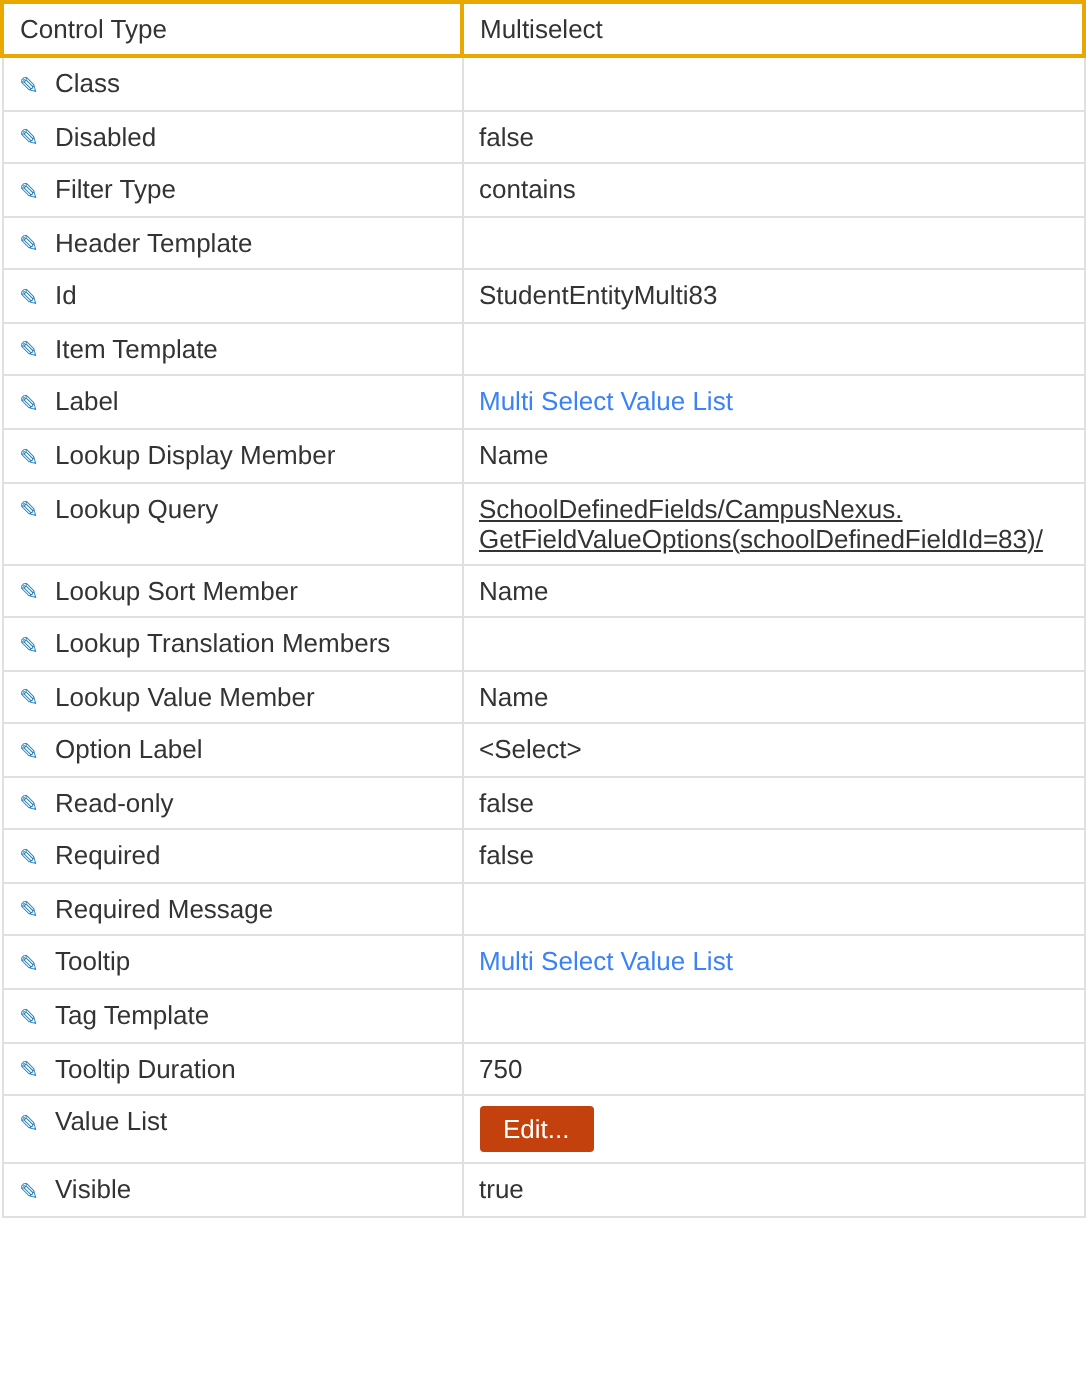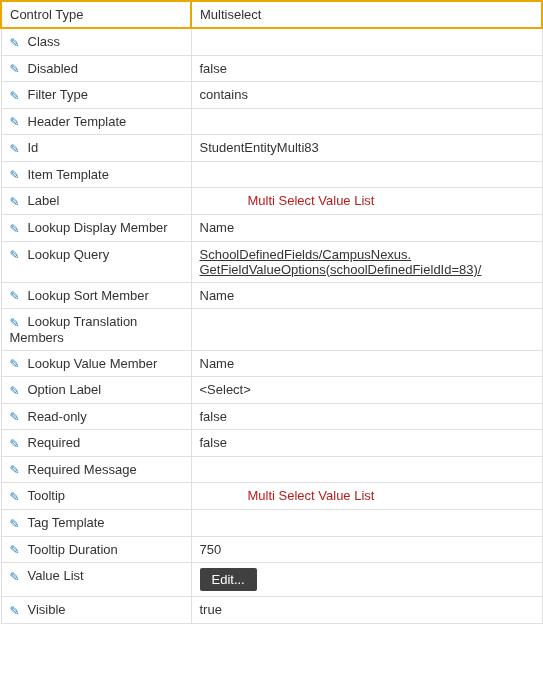--- a/index.html
+++ b/index.html
@@ -23,21 +23,21 @@
     .table tr:first-child {
       border-top: 1px solid #e0e0e0;
     }
     .table td {
       padding: 5px 8px;
       vertical-align: top;
       border-right: 1px solid #e0e0e0;
     }
     .table td:first-child {
       border-left: 1px solid #e0e0e0;
-      width: 190px;
+      width: 230px;
       color: #333;
     }
     .table td:last-child {
       border-right: 1px solid #e0e0e0;
       color: #333;
       border-radius: 11px;
     }
     .header-row td {
       background: #fff;
       font-weight: normal;
@@ -54,31 +54,30 @@
     .model-row td:first-child {
       border: 2px solid #e8a800 !important;
     }
     .model-row td:last-child {
       border-top: 2px solid #e8a800 !important;
       border-right: 2px solid #e8a800 !important;
       border-bottom: 2px solid #e8a800 !important;
       color: #c0392b;
     }
     .edit-btn {
-      background: #404040;
+      background: #c2410c;
       color: #fff;
       border: none;
       padding: 4px 12px;
       cursor: pointer;
       font-size: 13px;
       border-radius: 2px;
     }
     .label-blue {
-      color: #b91c1c;
-      margin-left: 48px;
+      color: #3b82f6;
     }
     .edit-icon {
       display: inline-block;
       width: 14px;
       height: 14px;
       margin-right: 4px;
       vertical-align: middle;
       color: #2980b9;
       font-size: 12px;
     }

